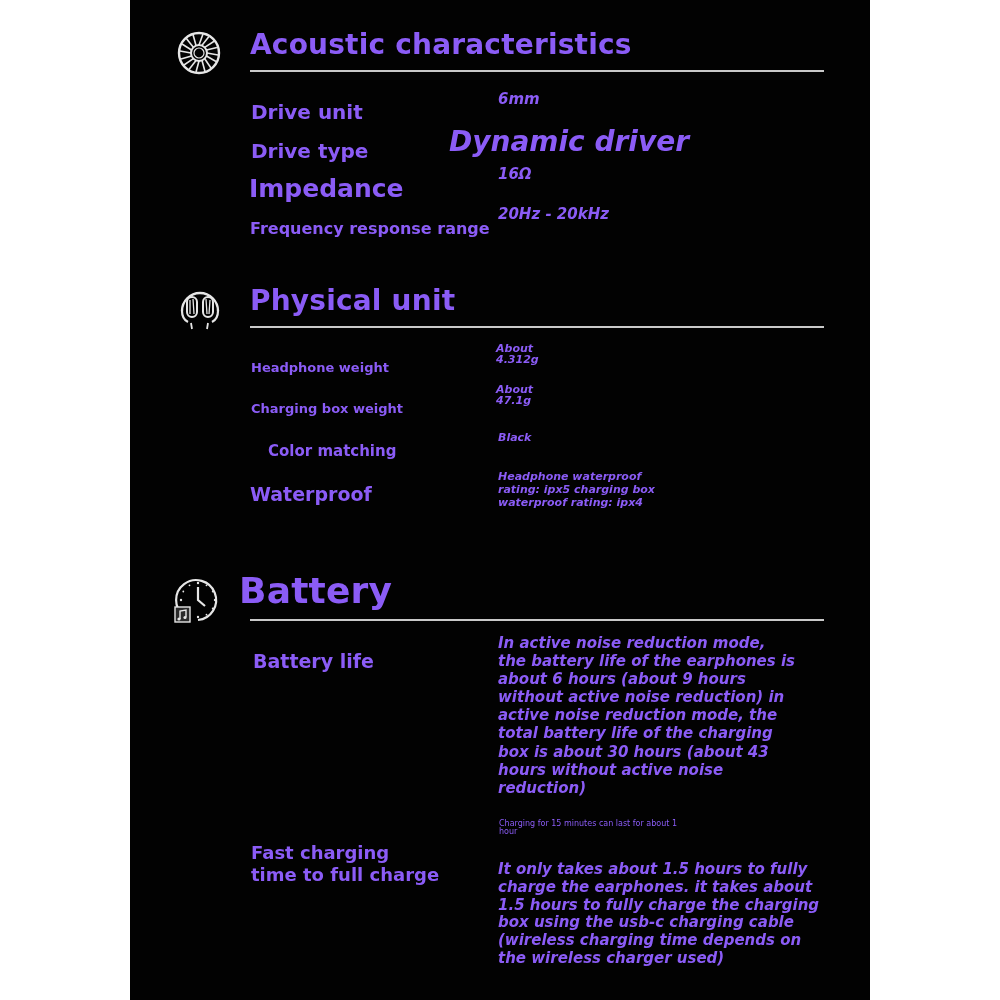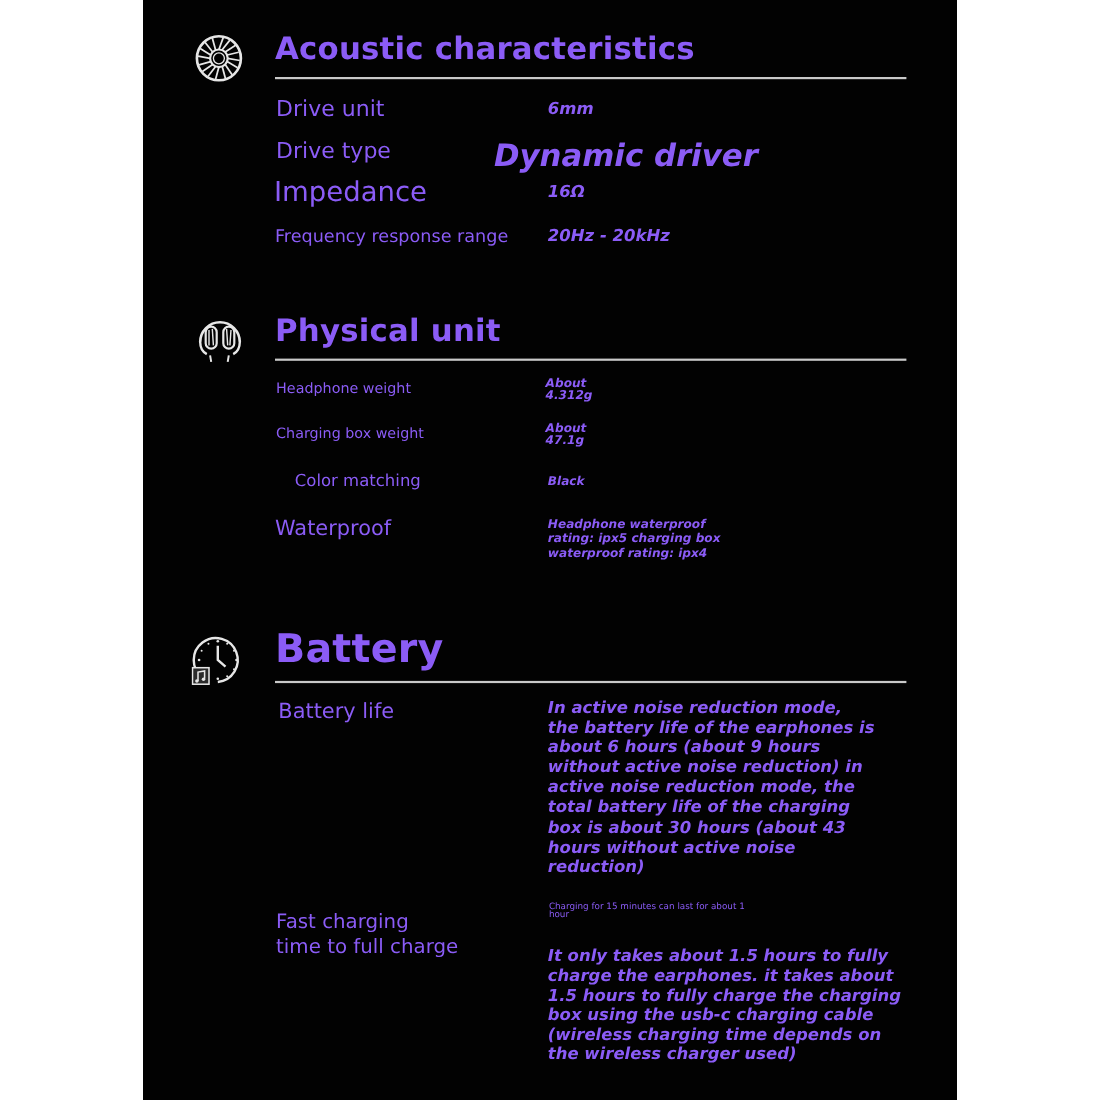--- a/index.html
+++ b/index.html
@@ -3,21 +3,21 @@
 <meta charset="utf-8">
 <style>
   html, body { margin:0; padding:0; }
   body { width:1000px; height:1000px; background:#ffffff; position:relative; overflow:hidden;
          font-family:"DejaVu Sans", "Liberation Sans", sans-serif; }
   .panel { position:absolute; left:130px; top:0; width:740px; height:1000px; background:#020202; }
   .abs { position:absolute; color:#8b5cf6; white-space:nowrap; }
   .icon { position:absolute; }
   .title { font-weight:bold; font-size:28px; letter-spacing:0.2px; }
   .rule { position:absolute; left:250px; width:574px; height:2px; background:#c9c9c9; }
-  .lbl { font-weight:normal; }
+  .lbl { font-weight:bold;margin-top:14px; }
   .val { font-weight:bold;font-style:italic; }
 </style>
 </head>
 <body>
 
 <div class="panel"></div>
 
 <svg class="icon" style="left:176px;top:30px" width="46" height="46" viewBox="0 0 46 46">
   <circle cx="23" cy="23" r="20" fill="none" stroke="#e6e6e6" stroke-width="2.4"></circle>
   <circle cx="23" cy="23" r="8" fill="none" stroke="#e6e6e6" stroke-width="2"></circle>
@@ -103,21 +103,21 @@
       <circle cx="32.5" cy="38.7" r="0.9"></circle>
     <circle cx="15.5" cy="9.3" r="0.9"></circle>
       <circle cx="9.3" cy="15.5" r="0.9"></circle>
   </g>
   <path d="M24 11 L24 24 L31 30" fill="none" stroke="#e6e6e6" stroke-width="2.2"></path>
   <rect x="1" y="31" width="15" height="15" fill="#2a2a2a" stroke="#e6e6e6" stroke-width="1.4"></rect>
   <path d="M6 43 L6 35 L12 34 L12 41" fill="none" stroke="#e6e6e6" stroke-width="1.4"></path>
   <circle cx="5" cy="43" r="1.6" fill="#e6e6e6"></circle>
     <circle cx="11" cy="41.5" r="1.6" fill="#e6e6e6"></circle>
 </svg>
-<div class="abs title" style="left:250px;top:570px;font-size:36px">Battery</div>
+<div class="abs title" style="left:239px;top:570px;font-size:36px">Battery</div>
 <div class="rule" style="top:619px"></div>
 
 <div class="abs lbl" style="left:253px;top:636px;font-size:19px">Battery life</div>
 <div class="abs val" style="left:498px;top:634px;font-size:15px;line-height:18.1px">
   <div>In active noise reduction mode,</div>
   <div>the battery life of the earphones is</div>
   <div>about 6 hours (about 9 hours</div>
   <div>without active noise reduction) in</div>
   <div>active noise reduction mode, the</div>
   <div>total battery life of the charging</div>

